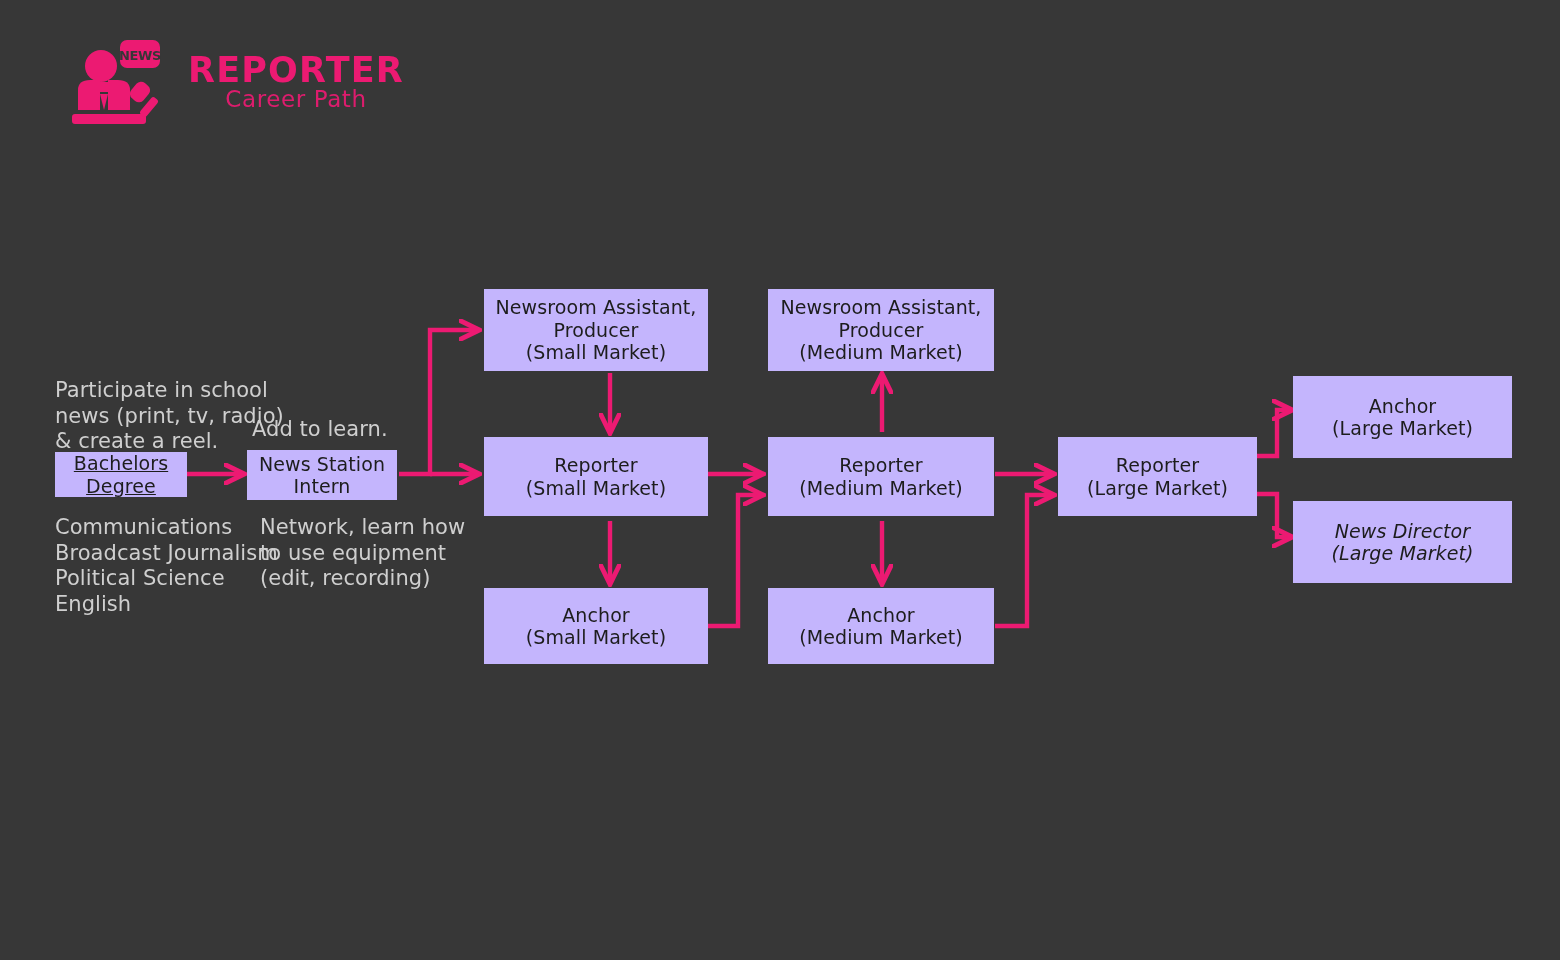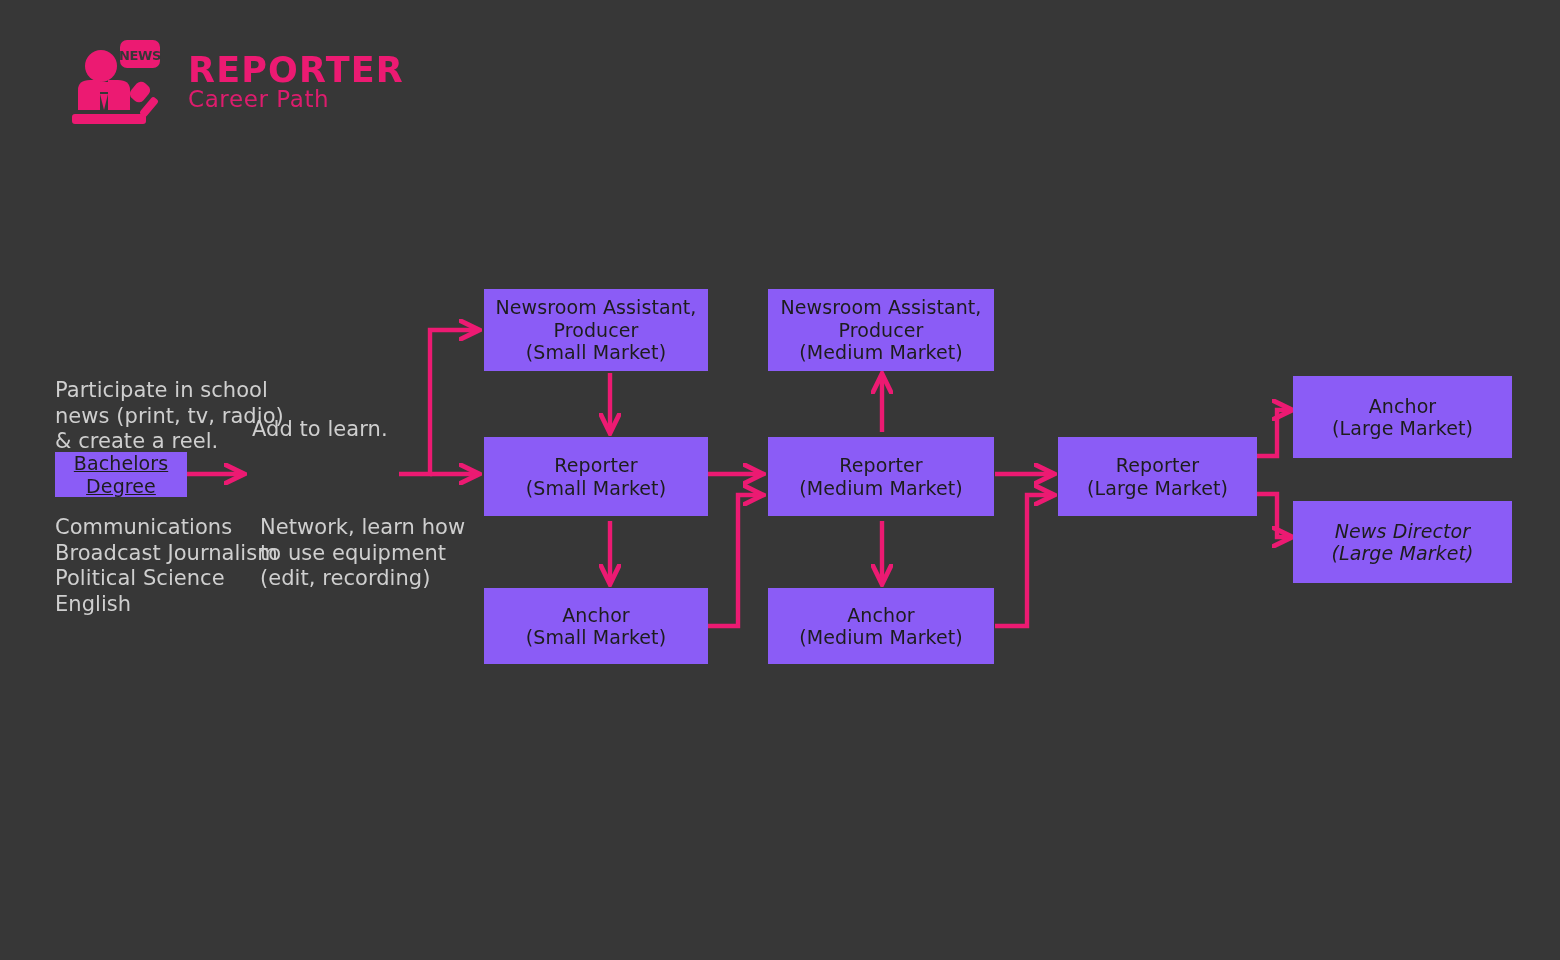--- a/index.html
+++ b/index.html
@@ -33,26 +33,27 @@
     font-size: 35px;
     font-weight: 700;
     letter-spacing: 1.2px;
   }
   #app-subtitle {
     color: #ec1a72;
     font-size: 23px;
     font-weight: 400;
     letter-spacing: 0.6px;
     opacity: .92;
+    text-align: center;
   }
 
   
   .node {
     position: absolute;
-    background: #8b5cf6;
+    background: #c4b5fd;
     color: #1d1d1d;
     display: flex;
     align-items: center;
     justify-content: center;
     text-align: center;
     box-sizing: border-box;
     padding: 4px 8px;
     font-size: 19px;
     line-height: 1.18;
     letter-spacing: .1px;
@@ -146,20 +147,24 @@
 
       <path d="M 1257 494 H 1277 V 537 H 1291"></path>
     </g>
   </svg>
 
   <div class="node" style="left:55px; top:452px; width:132px; height:45px;text-decoration:underline;">
     <span class="lines">Bachelors
 Degree</span>
   </div>
 
+  <div class="node" style="left:247px; top:450px; width:150px; height:50px;">
+    <span class="lines">News Station
+Intern</span>
+  </div>
 
   <div class="node" style="left:484px; top:289px; width:224px; height:82px;">
     <span class="lines">Newsroom Assistant,
 Producer
 (Small Market)</span>
   </div>
 
   <div class="node" style="left:484px; top:437px; width:224px; height:79px;">
     <span class="lines">Reporter
 (Small Market)</span>

